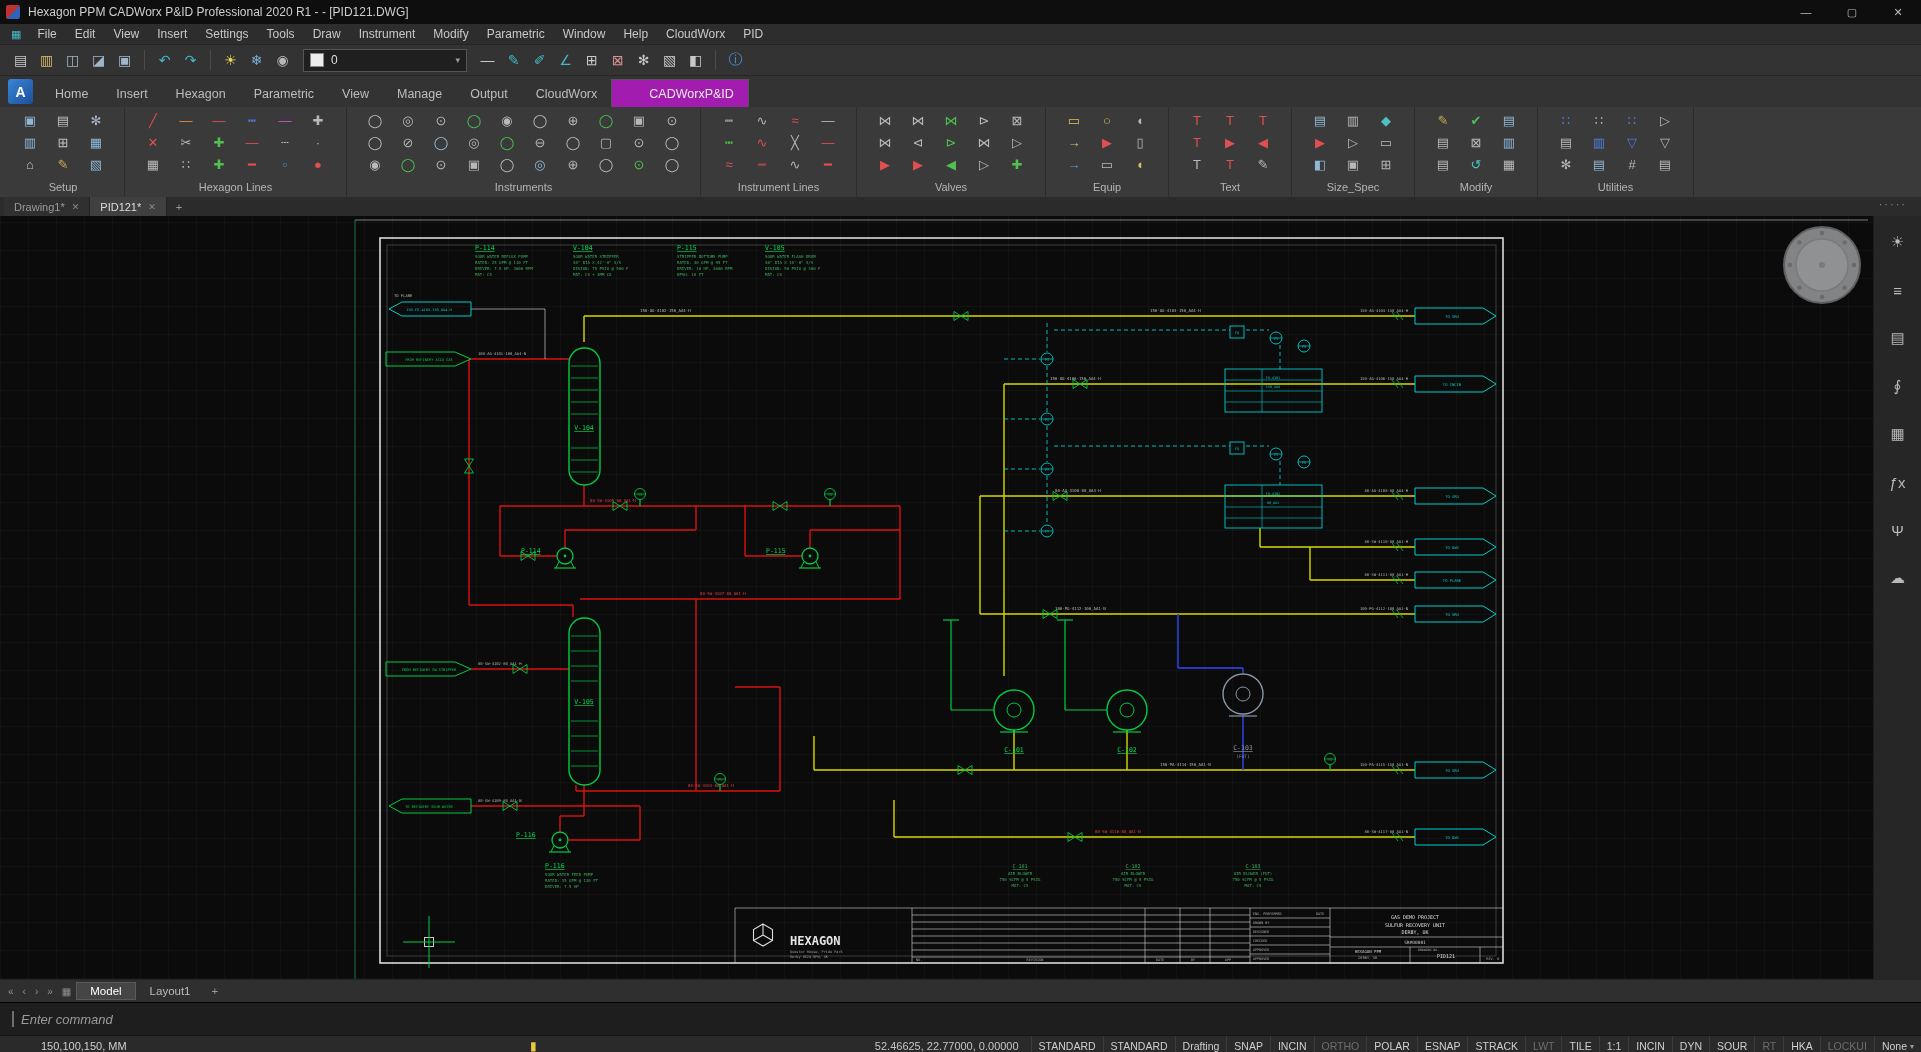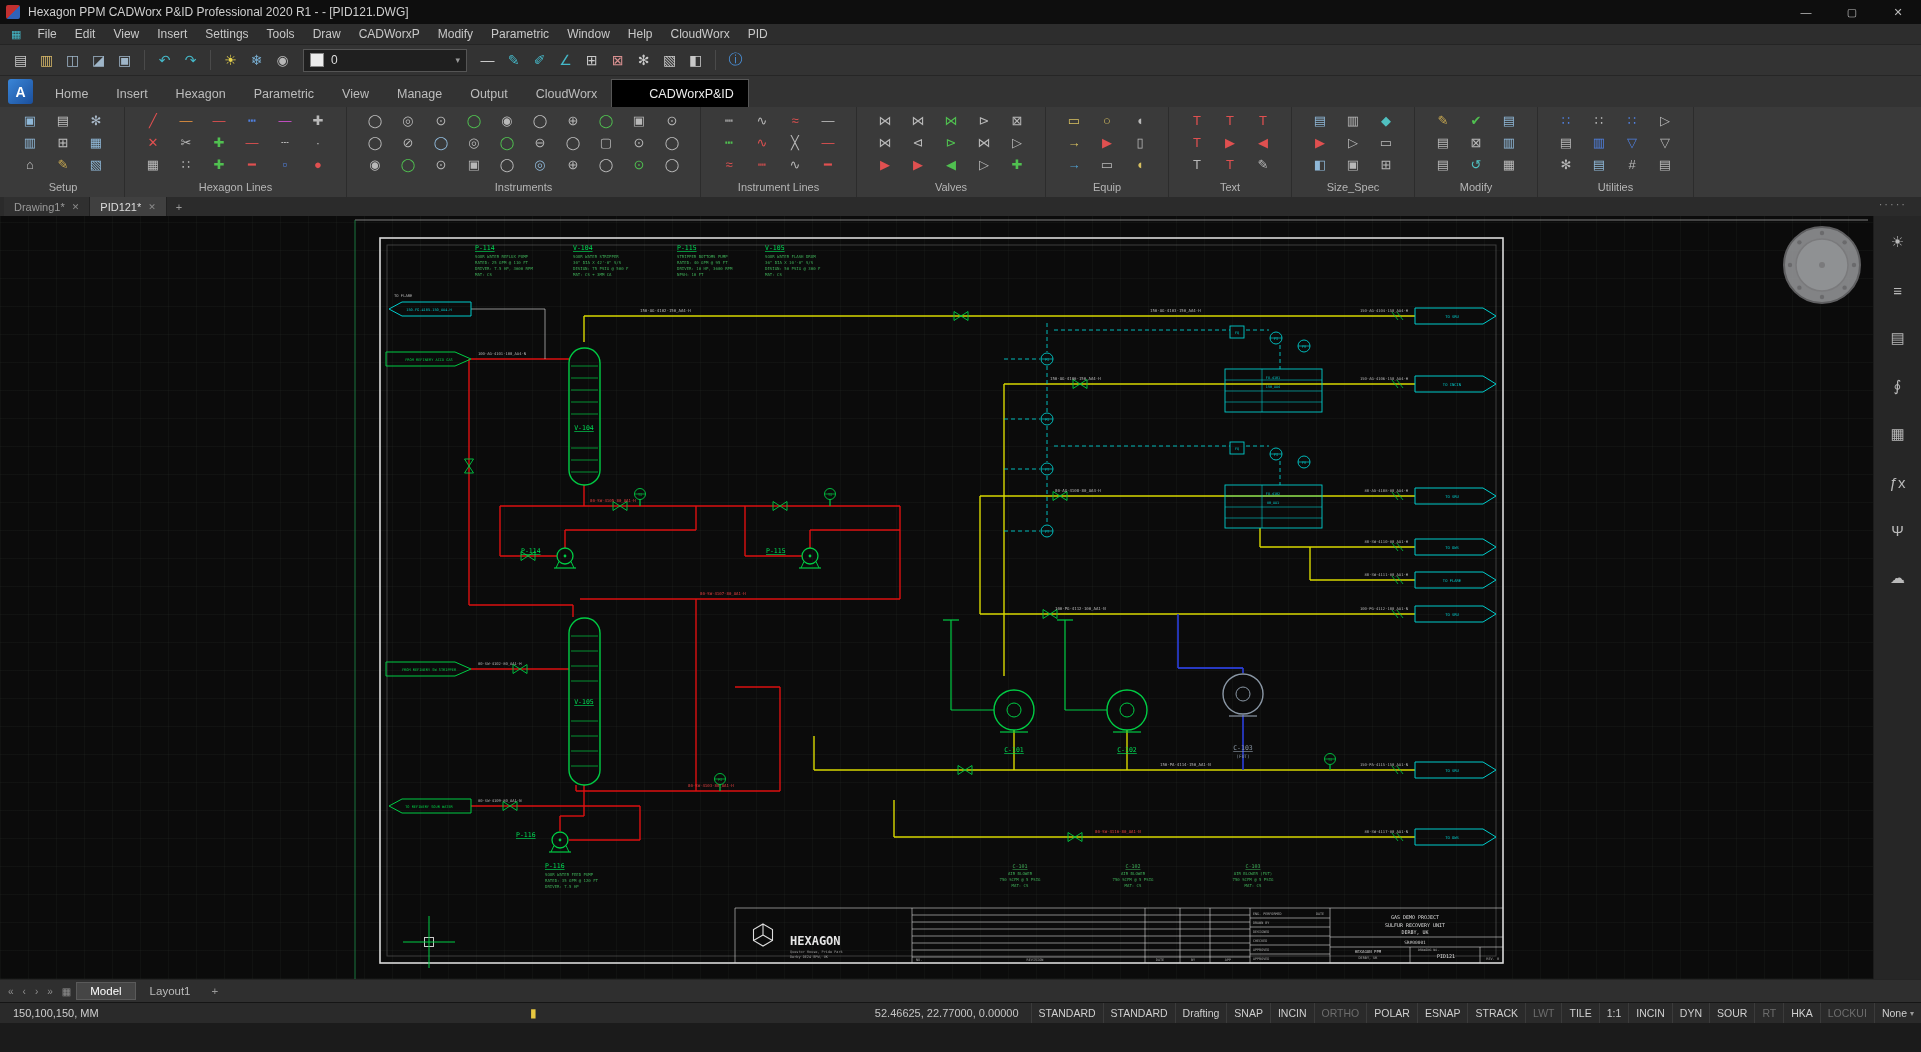--- a/index.html
+++ b/index.html
@@ -24,21 +24,21 @@
   .qb-sep{width:1px;height:20px;background:#4a4a4a;margin:0 6px;}
   .qb-dd{display:flex;align-items:center;gap:7px;background:#1f1f1f;border:1px solid #555;height:21px;width:150px;padding:0 6px;color:#ddd;font-size:12px;margin:0 8px;}
   .qb-dd .swatch{width:12px;height:12px;background:#ececec;border:1px solid #888;flex:none;}
   .qb-dd .caret{margin-left:auto;color:#999;font-size:9px;}
 
   
   #ribbontabs{height:31px;background:#333;display:flex;align-items:flex-end;padding-left:4px;flex:none;}
   .app-btn{width:25px;height:25px;background:linear-gradient(135deg,#3a86d8,#1b4f9c);color:#fff;font-weight:bold;display:flex;align-items:center;justify-content:center;border-radius:3px;margin:0 8px 3px 4px;font-size:14px;}
   #rtabs{display:flex;align-items:flex-end;height:100%;}
   .rtab{padding:7px 14px 6px;font-size:12.5px;color:#bdbdbd;}
-  .rtab.active{background:#000000;color:#ececec;border:1px solid #565656;border-bottom:none;padding-left:37px;}
+  .rtab.active{background:#a21caf;color:#ececec;border:1px solid #565656;border-bottom:none;padding-left:37px;}
 
   
   #ribbonpanels{height:90px;background:#3a3a3a;display:flex;padding-left:2px;flex:none;overflow:hidden;}
   .panel{display:flex;flex-direction:column;align-items:center;border-right:1px solid #2c2c2c;padding:3px 13px 0;}
   .panel-icons{display:grid;gap:1px 3px;align-content:start;}
   .ric{width:30px;height:21px;display:flex;align-items:center;justify-content:center;font-size:13px;line-height:1;}
   .panel-label{font-size:11px;color:#b5b5b5;padding:3px 0 4px;margin-top:auto;}
 
   
   #doctabs{height:19px;background:#2b2b2b;display:flex;align-items:stretch;font-size:11px;position:relative;flex:none;padding-left:4px;}
@@ -65,21 +65,21 @@
   .ltab.active{background:#454545;color:#fff;border:1px solid #5a5a5a;}
   .lb-add{padding:0 7px;color:#999;}
 
   
   #cmdline{height:32px;background:#1e1e1e;border-top:1px solid #000;display:flex;align-items:center;padding-left:12px;font-size:13px;color:#9b9b9b;flex:none;}
   .cmd-cursor{width:2px;height:16px;background:#6f6f6f;margin-right:7px;}
   #cmd-prompt{font-style:italic;}
 
   
   #statusbar{height:20px;background:#2a2a2a;border-top:1px solid #151515;display:flex;align-items:center;font-size:11px;color:#cfcfcf;position:relative;flex:none;}
-  #sb-left{padding-left:13px;}
+  #sb-left{padding-left:13px;margin-left:28px;}
   #sb-yellow{position:absolute;left:530px;color:#e8c840;font-size:12px;}
   #sb-right{margin-left:auto;display:flex;align-items:center;height:100%;}
   #sb-coords{padding:0 12px;color:#c5c5c5;}
   #sb-toggles{display:flex;height:100%;}
   .sb-toggle{height:100%;display:flex;align-items:center;padding:0 7px;border-left:1px solid #3b3b3b;font-size:10.5px;white-space:nowrap;}
   .sb-toggle.off{color:#6d6d6d;}
   .sb-caret{font-size:8px;margin-left:3px;color:#999;}
 </style>
 </head>
 <body>
@@ -98,21 +98,21 @@
 
   <div id="menubar">
     <span class="menu-ico">▦</span>
   <div class="menu-item">File</div>
       <div class="menu-item">Edit</div>
       <div class="menu-item">View</div>
       <div class="menu-item">Insert</div>
       <div class="menu-item">Settings</div>
       <div class="menu-item">Tools</div>
       <div class="menu-item">Draw</div>
-      <div class="menu-item">CADWorxP</div>
+      <div class="menu-item">Instrument</div>
       <div class="menu-item">Modify</div>
       <div class="menu-item">Parametric</div>
       <div class="menu-item">Window</div>
       <div class="menu-item">Help</div>
       <div class="menu-item">CloudWorx</div>
       <div class="menu-item">PID</div>
     </div>
 
   <div id="quickbar">
     <div id="qb-left" class="qb-group">
@@ -761,20 +761,24 @@
       <span class="lb-nav">«</span>
       <span class="lb-nav">‹</span>
       <span class="lb-nav">›</span>
       <span class="lb-nav">»</span>
       <span class="lb-nav">▦</span>
       <div class="ltab active">Model</div>
       <div class="ltab">Layout1</div>
       <span class="lb-add">+</span>
     </div>
 
+  <div id="cmdline">
+    <span class="cmd-cursor"></span>
+    <span id="cmd-prompt">Enter command</span>
+  </div>
 
   <div id="statusbar">
     <span id="sb-left">150,100,150, MM</span>
     <span id="sb-yellow">▮</span>
     <div id="sb-right">
       <span id="sb-coords">52.46625, 22.77000, 0.00000</span>
       <div id="sb-toggles">
           <div class="sb-toggle">
             <span>STANDARD</span>
           </div>

